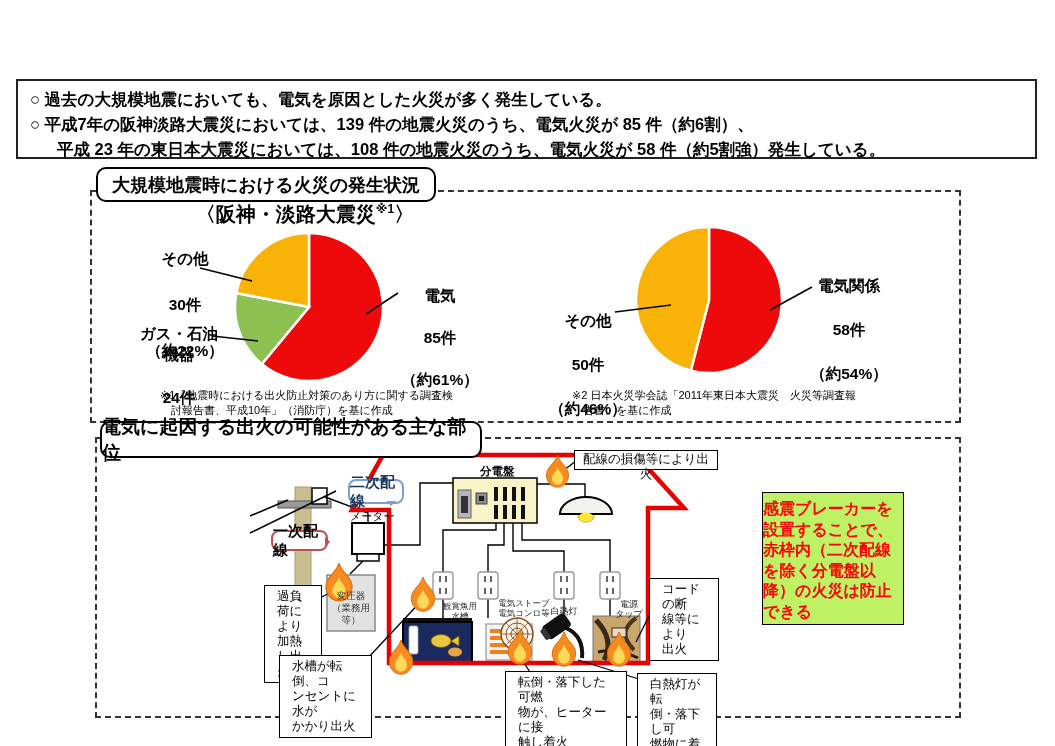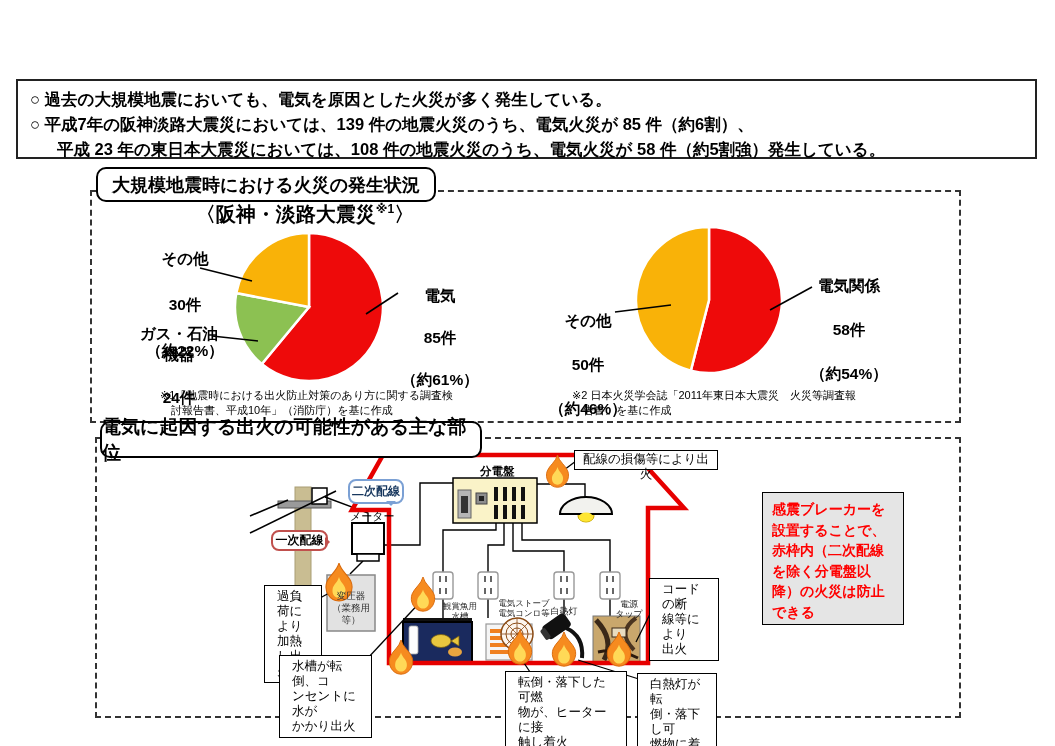--- a/index.html
+++ b/index.html
@@ -16,31 +16,31 @@
   .dashed-box{border:2px dashed #333;background:#fff;}
   .sec-header{background:#fff;border:2px solid #000;border-radius:10px;display:flex;
     align-items:center;justify-content:center;font-weight:bold;z-index:5;}
   .pie-title{font-size:20px;font-weight:bold;text-align:center;z-index:4;}
   .pie-title sup{font-size:12px;}
   .pie-label{font-size:15.5px;font-weight:bold;text-align:center;line-height:23px;
     white-space:pre-line;z-index:4;}
   .footnote{font-size:11px;line-height:14.5px;white-space:pre-line;z-index:4;}
   .callout{border:1.5px solid #000;background:#fff;font-size:12.5px;line-height:15px;
     padding:3px 12px;white-space:pre-line;z-index:6;box-sizing:border-box;}
-  .bubble{border-radius:8px;background:#fff;font-weight:bold;font-size:12px;
+  .bubble{border-radius:8px;background:#fff;font-weight:bold;font-size:15px;
     display:flex;align-items:center;justify-content:center;z-index:6;box-sizing:border-box;}
   .bubble.blue{border:2px solid #7ba0d4;color:#17375e;}
   .bubble.red{border:2px solid #c0504d;}
   .bubble.blue::after{content:'';position:absolute;right:6px;bottom:-9px;
     border:5px solid transparent;border-top-color:#7ba0d4;}
   .bubble.red::after{content:'';position:absolute;right:-9px;top:5px;
     border:5px solid transparent;border-left-color:#c0504d;}
   .tinylabel{font-size:8.5px;line-height:10px;white-space:pre-line;text-align:center;z-index:6;color:#222;}
-  .alert-box{border:1.5px solid #000;background:#e5e5e5;color:#ff0000;font-weight:bold;
-    font-size:14px;line-height:20.5px;padding:6px 9px;white-space:pre-line;z-index:6;box-sizing:border-box;}
+  .alert-box{border:1.5px solid #000;background:#bef264;color:#ff0000;font-weight:bold;
+    font-size:16px;line-height:20.5px;padding:6px 0;white-space:pre-line;z-index:6;box-sizing:border-box;}
   .source-note{font-size:11px;line-height:15px;white-space:pre-line;z-index:6;}
   svg{position:absolute;z-index:2;}
 </style>
 </head>
 <body>
 
 <div class="page">
 
 
   <div class="abs summary-box">

